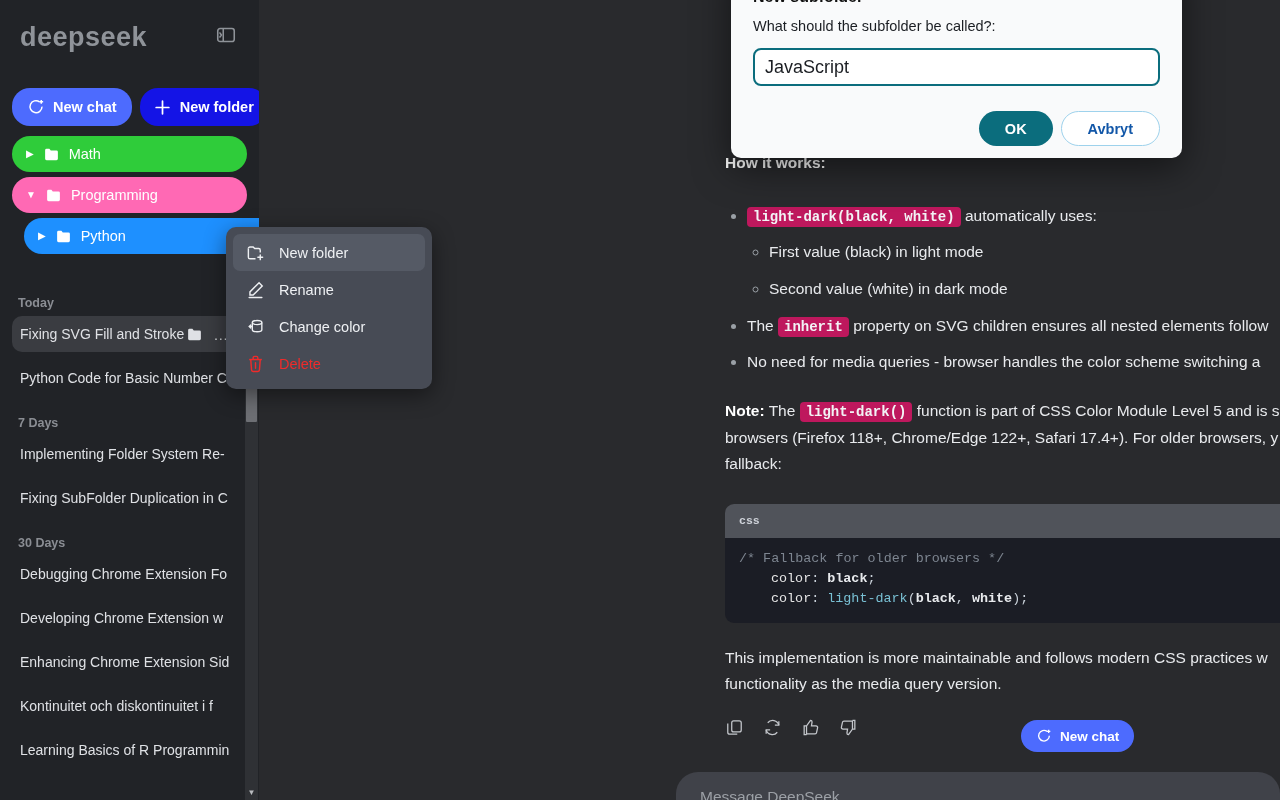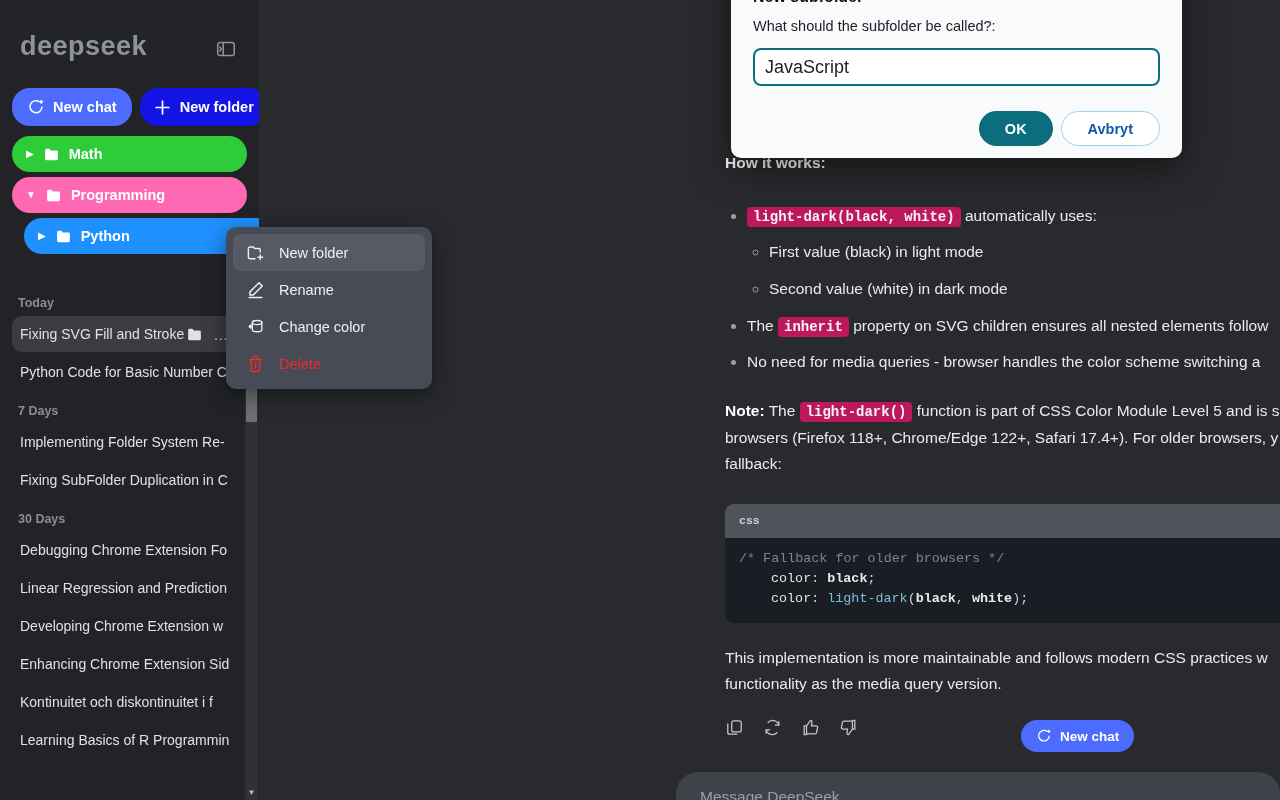--- a/index.html
+++ b/index.html
@@ -12,21 +12,21 @@
   #root { position: relative; width: 1280px; height: 800px; }
 
   
   .sidebar {
     position: absolute; left: 0; top: 0;
     width: 259px; height: 800px;
     background: #212327;
     overflow: hidden;
   }
   .sb-header {
-    display: flex; align-items: flex-end; justify-content: space-between;
+    display: flex; align-items: flex-start; justify-content: space-between;
     padding: 22px 20px 0 20px;
     height: 62px;
   }
   .brand {
     font-size: 27px; font-weight: 700; letter-spacing: .5px;
     color: #8f9399;
   }
   .collapse-btn {
     width: 26px; height: 26px;
     display: flex; align-items: center; justify-content: center;
@@ -53,36 +53,36 @@
   .folders { padding: 10px 12px 0 12px; }
   .folder-row {
     display: flex; align-items: center; gap: 9px;
     height: 36px; border-radius: 18px;
     padding: 0 14px; margin-bottom: 5px;
     color: #fff; font-size: 14.5px;
     cursor: pointer; position: relative;
   }
   .folder-row.child { margin-left: 12px; width: calc(100% + 60px); }
   .folder-row .caret { font-size: 10px; line-height: 1; }
-  .folder-row .fname { font-weight: 700; }
+  .folder-row .fname { font-weight: 400; }
 
   .chat-list {
     position: absolute; top: 284px; left: 0;
     width: 259px; height: 516px;
     overflow: hidden;
     padding: 0 12px;
   }
   .sec-label {
     color: #8a8d93; font-size: 12.5px; font-weight: 600;
     padding: 12px 6px 6px 6px;
   }
   .chat-item {
     display: flex; align-items: center;
     height: 36px; border-radius: 10px;
-    padding: 0 8px; margin-bottom: 2px;
+    padding: 0 8px; margin-bottom: 8px;
     color: #dfe1e5; font-size: 14px;
     white-space: nowrap; overflow: hidden;
     cursor: pointer;
   }
   .chat-item.active { background: #3a3c41; }
   .chat-item .ct { overflow: hidden; text-overflow: clip; }
   .chat-item .folder-tag { margin-left: 2px; flex: none; display: flex; }
   .chat-item .dots { margin-left: 10px; color: #cfd2d6; font-size: 15px; letter-spacing: 1px; flex: none; }
 
   
@@ -389,23 +389,20 @@
           <span class="ct">Implementing Folder System Re-</span>
         </div>
         <div class="chat-item">
           <span class="ct">Fixing SubFolder Duplication in C</span>
         </div>
         <div class="sec-label">30 Days</div>
         <div class="chat-item">
           <span class="ct">Debugging Chrome Extension Fo</span>
         </div>
         <div class="chat-item">
-          <span class="ct">Linear Regression and Prediction</span>
-        </div>
-        <div class="chat-item">
           <span class="ct">Developing Chrome Extension w</span>
         </div>
         <div class="chat-item">
           <span class="ct">Enhancing Chrome Extension Sid</span>
         </div>
         <div class="chat-item">
           <span class="ct">Kontinuitet och diskontinuitet i f</span>
         </div>
         <div class="chat-item">
           <span class="ct">Learning Basics of R Programmin</span>

